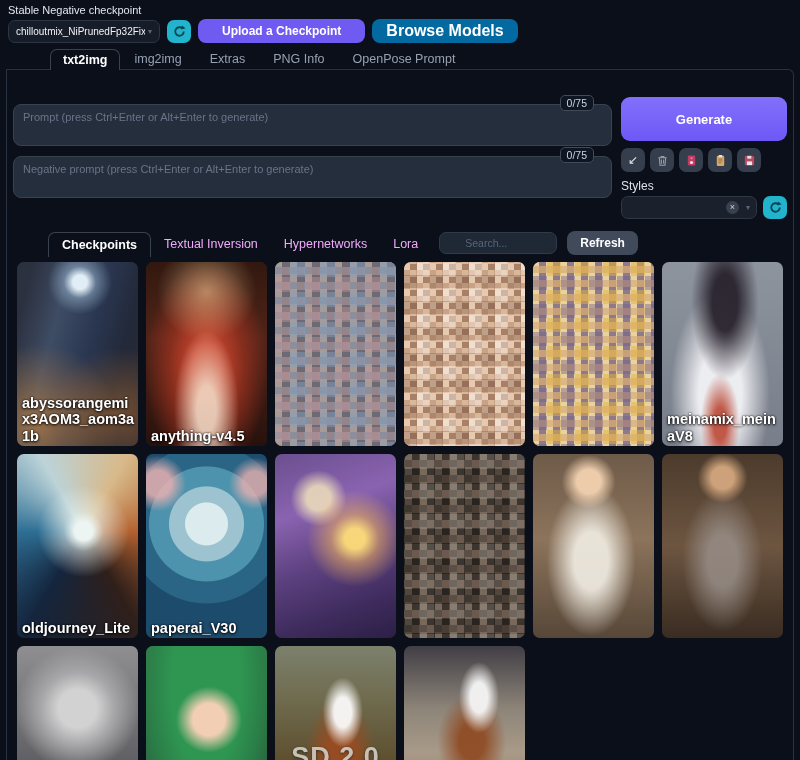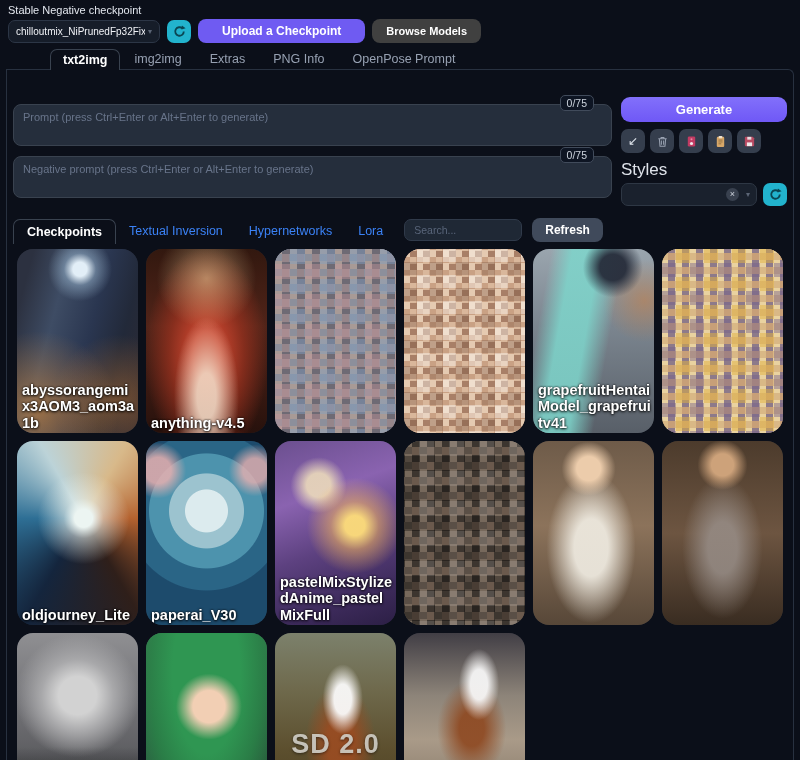--- a/index.html
+++ b/index.html
@@ -23,22 +23,22 @@
   .teal-btn {
     width:24px; height:23px; border-radius:7px; background:#22b3cd;
     display:flex; align-items:center; justify-content:center; cursor:pointer; border:none;
   }
   .btn-primary {
     height:24px; padding:0 24px; background:#6f5bf2; border:none; border-radius:8px;
     color:#fff; font-weight:bold; font-size:12px; cursor:pointer;
     font-family:"Liberation Sans", sans-serif;
   }
   .btn-dark {
-    height:24px; padding:0 14px; background:#404040; border:none; border-radius:8px;
-    color:#fff; font-weight:bold; font-size:11px; cursor:pointer;
+    height:24px; padding:0 14px; background:#0369a1; border:none; border-radius:8px;
+    color:#fff; font-weight:bold; font-size:16px; cursor:pointer;
     font-family:"Liberation Sans", sans-serif;
   }
   
   .main-tabs { display:flex; align-items:flex-end; margin:6px 0 0 8px; height:20px;padding-left:42px; }
   .tab {
     font-size:12.5px; color:#97a1b2; padding:3px 14px; cursor:pointer; white-space:nowrap;
   }
   .tab.active {
     color:#fff; font-weight:bold; background:#0b0f19;
     border:1px solid #39424f; border-bottom:none; border-radius:7px 7px 0 0;
@@ -60,66 +60,66 @@
   }
   textarea.prompt::placeholder { color:#68748a; }
   .counter-badge {
     position:absolute; top:-9px; right:18px; background:#0e1523; border:1px solid #414b5b;
     border-radius:5px; font-size:10.5px; color:#ccd3dd; padding:0 6px; height:16px;
     line-height:15px; z-index:2;
   }
   
   .gen-col { width:166px; }
   .generate-btn {
-    width:100%; height:25px; background:linear-gradient(180deg,#8270fb,#6f58f6);
+    width:100%; height:44px; background:linear-gradient(180deg,#8270fb,#6f58f6);
     border:none; border-radius:9px; color:#fff; font-weight:bold; font-size:13px;
     cursor:pointer; font-family:"Liberation Sans", sans-serif;
   }
   .tools-row { display:flex; gap:5px; margin-top:7px; }
   .tool-btn {
     width:24px; height:24px; background:#353e4d; border:none; border-radius:7px;
     display:flex; align-items:center; justify-content:center; cursor:pointer;
     color:#dde2ea; font-size:12px; font-family:"Liberation Sans", sans-serif;
   }
-  .styles-label { font-size:17px; color:#dfe3ea; margin-top:7px; }
+  .styles-label { font-size:12px; color:#dfe3ea; margin-top:7px; }
   .styles-row { display:flex; align-items:center; gap:6px; margin-top:3px; }
   .styles-select {
     flex:1; height:23px; background:#1a212d; border:1px solid #2e3744; border-radius:7px;
     display:flex; align-items:center; justify-content:flex-end; padding:0 6px; gap:4px;
     cursor:pointer;
   }
   .clear-circle {
     width:13px; height:13px; border-radius:50%; background:#39414f; color:#cfd5de;
     font-size:9px; line-height:13px; text-align:center; cursor:pointer;
   }
   
   .en-tabs { display:flex; align-items:flex-end; margin-top:11px; height:26px; }
-  .en-tab { font-size:12.5px; color:#3b82f6; padding:5px 13px; cursor:pointer; white-space:nowrap; }
+  .en-tab { font-size:12.5px; color:#f0abfc; padding:5px 13px; cursor:pointer; white-space:nowrap; }
   .en-tab.active {
     color:#fff; font-weight:bold; background:#0b0f19; border:1px solid #39424f;
-    border-bottom:none; border-radius:7px 7px 0 0; position:relative; top:1px;
+    border-bottom:none; border-radius:7px 7px 0 0; position:relative; top:1px;margin-left:35px;
   }
   .search-input {
     width:118px; height:22px; margin-left:8px; background:#1f2835; border:1px solid #303a4a;
-    border-radius:7px; padding:0 9px; font-size:10.5px; color:#dfe4ec; outline:none;
+    border-radius:7px; padding:0 25px; font-size:10.5px; color:#dfe4ec; outline:none;
     font-family:"Liberation Sans", sans-serif; align-self:center;
   }
   .search-input::placeholder { color:#59657a; }
   .refresh-btn {
     height:24px; margin-left:10px; padding:0 13px; background:#404a5b; border:none;
     border-radius:8px; color:#fff; font-weight:bold; font-size:12px; cursor:pointer;
     align-self:center; font-family:"Liberation Sans", sans-serif;
   }
   
   .grid {
     margin-top:6px; display:grid; grid-template-columns:repeat(6,1fr);
     gap:8px; padding:0 4px;
   }
   .card {
-    height:184px; border-radius:16px; overflow:hidden; position:relative; cursor:pointer;
+    height:184px; border-radius:7px; overflow:hidden; position:relative; cursor:pointer;
     background:#1a202b;
   }
   .thumb { position:absolute; inset:0; }
   .card-label {
     position:absolute; bottom:2px; left:5px; right:2px; color:#fff; font-weight:bold;
     font-size:14.5px; line-height:1.13; word-break:break-all;
     text-shadow:0 1px 3px rgba(0,0,0,.95), 0 0 2px rgba(0,0,0,.9);
   }
   .sd-overlay {
     position:absolute; top:52%; left:0; right:0; text-align:center; font-weight:bold;
@@ -325,39 +325,38 @@
     <div class="card">
       <div class="thumb t2"></div>
       <div class="card-label">anything-v4.5</div>
     </div>
     <div class="card">
       <div class="thumb t3"></div>
     </div>
     <div class="card">
       <div class="thumb t4"></div>
     </div>
-    <div class="card">
-      <div class="thumb t6"></div>
-      <div class="card-label">grapefruitHentaiModel_grapefruitv41</div>
-    </div>
 
     <div class="card">
       <div class="thumb t7"></div>
+    </div>
+    <div class="card">
+      <div class="thumb t8"></div>
+      <div class="card-label">meinamix_meinaV8</div>
     </div>
     <div class="card">
       <div class="thumb t9"></div>
       <div class="card-label">oldjourney_Lite</div>
     </div>
     <div class="card">
       <div class="thumb t10"></div>
       <div class="card-label">paperai_V30</div>
     </div>
     <div class="card">
       <div class="thumb t11"></div>
-      <div class="card-label">pastelMixStylizedAnime_pastelMixFull</div>
     </div>
     <div class="card">
       <div class="thumb t12"></div>
     </div>
 
     <div class="card">
       <div class="thumb t13"></div>
 
     </div>
     <div class="card">

